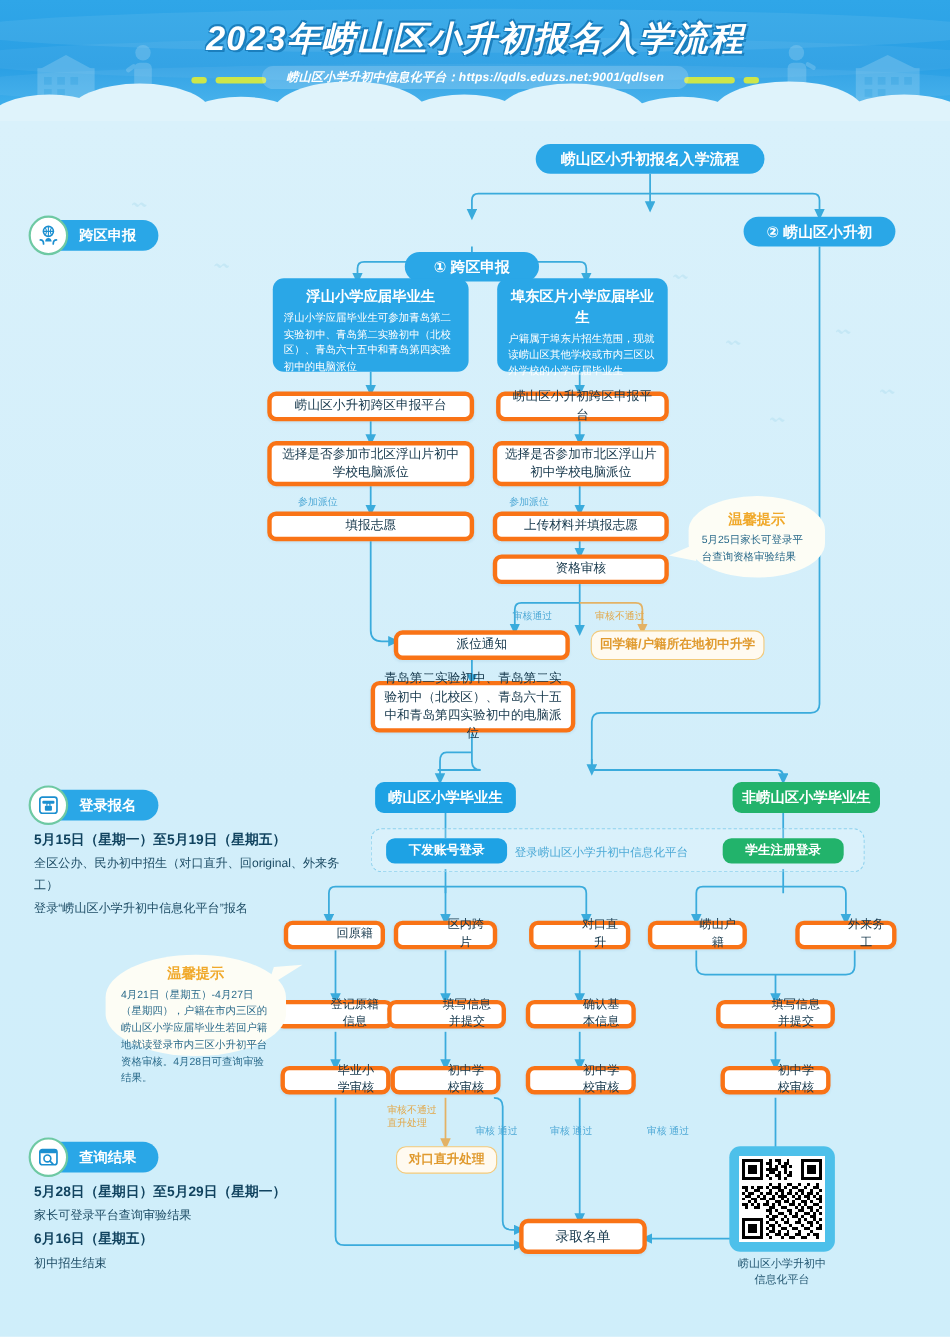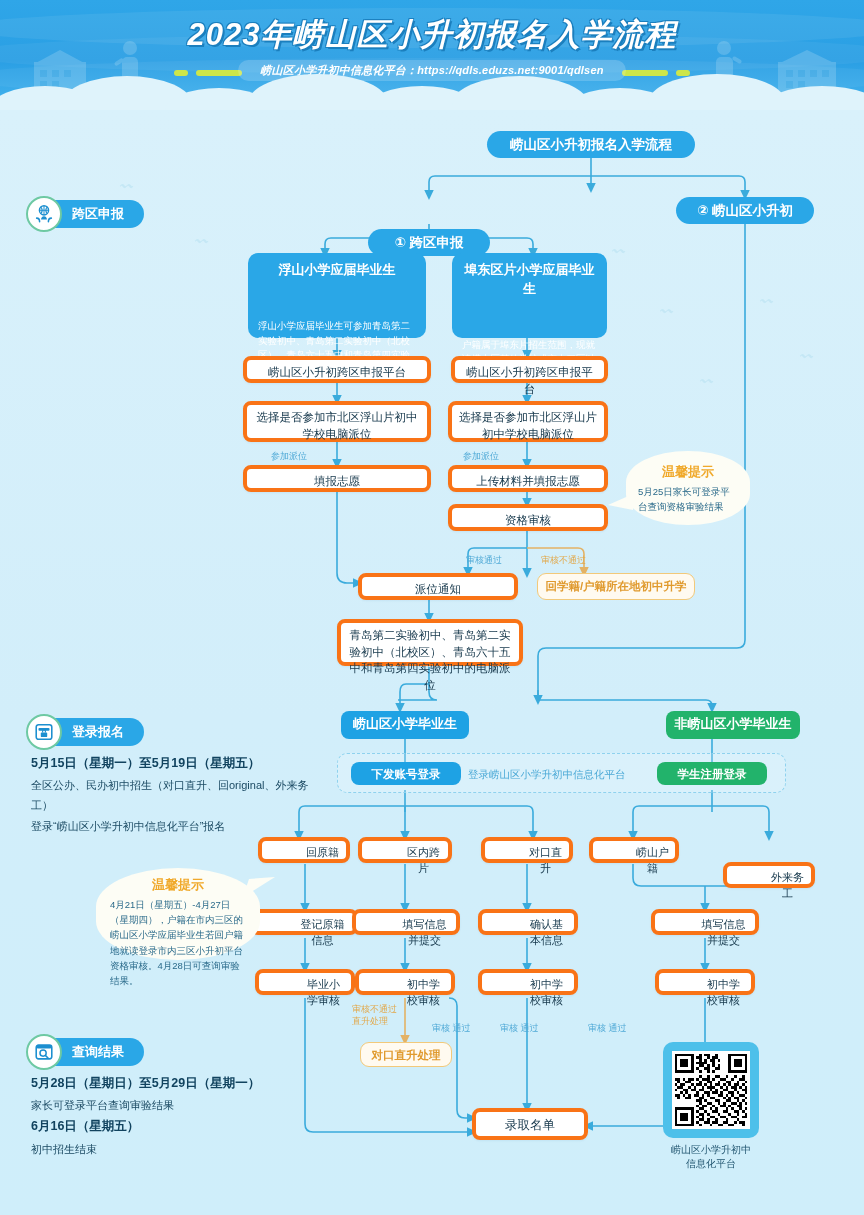--- a/index.html
+++ b/index.html
@@ -64,23 +64,23 @@
 
   
   .canvas{
     position:absolute; left:0; top:110px; width:864px; height:1105px;
     background: linear-gradient(180deg,#d9f1fb 0%, #d2eefa 55%, #cfeefa 100%);
   }
   svg.links{ position:absolute; left:0; top:0; width:864px; height:1215px; pointer-events:none; }
 
   
   .node{
-    position:absolute; display:flex; justify-content:center;
+    position:absolute; display:flex; align-items:center; justify-content:center;
     text-align:center; border-radius:8px; font-size:11.5px; color:#1c3d52;
-    line-height:1.45; padding:4px 6px;gap:36px;
+    line-height:1.45; padding:4px 6px;
   }
   .node.white{
     background:#ffffff; border:4px solid #f97316; color:#14364a;
     box-shadow:0 1px 2px rgba(40,120,170,.08);
   }
   .node.blue{
     background:#1ea2e4; color:#fff; font-weight:bold; font-size:13px;
     border-radius:8px;
   }
   .node.green{
@@ -400,21 +400,21 @@
 
   <div class="dashband" style="left:337px; top:753px; width:449px; height:40px;"></div>
   <div class="node blue" style="left:351px; top:762px; width:110px; height:23px; font-size:11.5px;">下发账号登录</div>
   <div class="dashband-label" style="left:468px; top:768px;">登录崂山区小学升初中信息化平台</div>
   <div class="node green" style="left:657px; top:762px; width:110px; height:23px; font-size:11.5px;">学生注册登录</div>
 
   <div class="node white small" style="left:258px; top:837px; width:92px; height:26px;">回原籍</div>
   <div class="node white small" style="left:358px; top:837px; width:94px; height:26px;">区内跨片</div>
   <div class="node white small" style="left:481px; top:837px; width:92px; height:26px;">对口直升</div>
   <div class="node white small" style="left:589px; top:837px; width:90px; height:26px;">崂山户籍</div>
-  <div class="node white small" style="left:723px; top:837px; width:92px; height:26px;margin-top:25px;">外来务工</div>
+  <div class="node white small" style="left:723px; top:837px; width:92px; height:26px;">外来务工</div>
 
   <div class="node white small" style="left:250px; top:909px; width:108px; height:26px;">登记原籍信息</div>
   <div class="node white small" style="left:352px; top:909px; width:108px; height:26px;">填写信息并提交</div>
   <div class="node white small" style="left:478px; top:909px; width:100px; height:26px;">确认基本信息</div>
   <div class="node white small" style="left:651px; top:909px; width:108px; height:26px;">填写信息并提交</div>
 
   <div class="node white small" style="left:255px; top:969px; width:100px; height:26px;">毕业小学审核</div>
   <div class="node white small" style="left:355px; top:969px; width:100px; height:26px;">初中学校审核</div>
   <div class="node white small" style="left:478px; top:969px; width:100px; height:26px;">初中学校审核</div>
   <div class="node white small" style="left:655px; top:969px; width:100px; height:26px;">初中学校审核</div>

